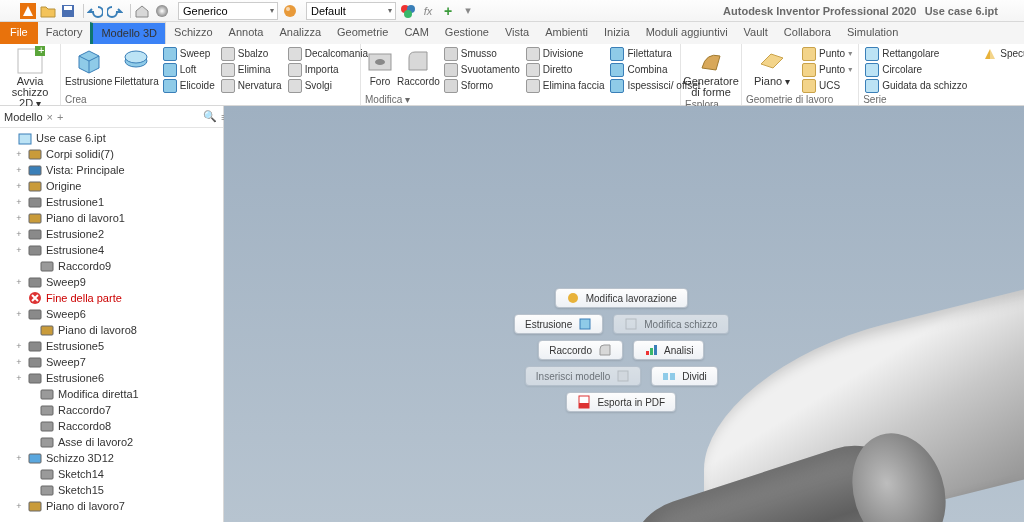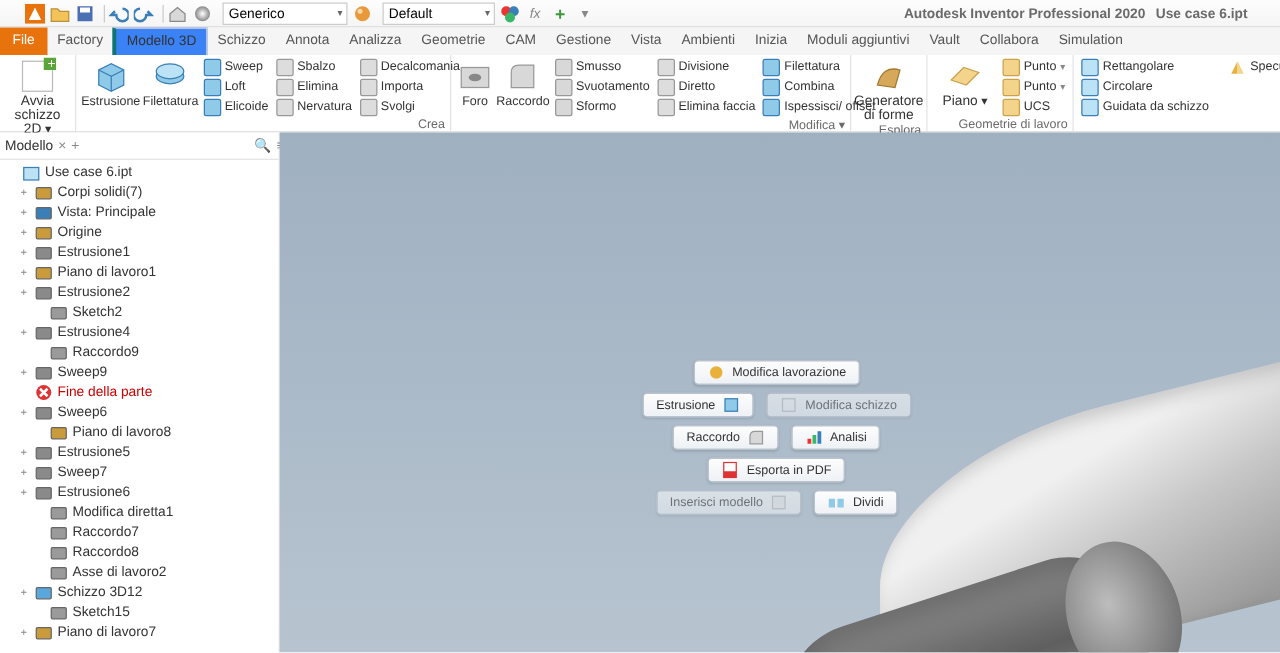--- a/index.html
+++ b/index.html
@@ -16,21 +16,21 @@
 
 .tabs { height: 22px; display: flex; background: #f5f5f5; padding-left: 0; }
 .tab-file { background: #e8720c; color: #fff; padding: 4px 10px; font-size: 11px; cursor: pointer; }
 .tab { padding: 4px 8px; color: #555; cursor: pointer; }
 .tab.active { background: #3b82f6; color: #333; border-top: 1px solid #d8d8d8; border-left: 3px solid #0f766e; border-right: 1px solid #d8d8d8; }
 
 
 .ribbon { height: 62px; background: #fff; border-bottom: 1px solid #d8d8d8; display: flex; }
 .ribbon-panel { border-right: 1px solid #e4e4e4; display: flex; flex-direction: column; padding: 2px 4px 0 4px; }
 .ribbon-panel-body { flex: 1; display: flex; align-items: flex-start; gap: 2px; }
-.ribbon-panel-title { text-align: right; font-size: 10px; color: #6a6a6a; padding: 1px 0; }
+.ribbon-panel-title { text-align: left; font-size: 10px; color: #6a6a6a; padding: 1px 0; }
 .big-btn { display: flex; flex-direction: column; align-items: center; width: 52px; text-align: center; cursor: pointer; }
 .big-btn .big-icon { width: 30px; height: 30px; }
 .big-btn .lbl { font-size: 10px; color: #333; line-height: 11px; }
 .small-col { display: flex; flex-direction: column; gap: 1px; justify-content: center; }
 .small-btn { display: flex; align-items: center; gap: 3px; cursor: pointer; padding: 0 2px; height: 15px; }
 .small-btn .small-icon { width: 14px; height: 14px; }
 .small-btn .lbl { font-size: 10px; color: #333; white-space: nowrap; }
 
 
 .ico { display: inline-block; border-radius: 2px; }
@@ -454,29 +454,20 @@
           </div>
           <div class="tree-row ind1">
             <span class="exp">+</span>
             <span class="node-icon">
               <svg width="14" height="14">
                 <rect x="1" y="3" width="12" height="9" fill="#8a8a8a" stroke="#666" rx="1"></rect>
               </svg>
             </span>
             <span class="lbl">Estrusione2</span>
           </div>
-          <div class="tree-row ind2">
-            <span class="exp"></span>
-            <span class="node-icon">
-              <svg width="14" height="14">
-                <rect x="1" y="3" width="12" height="9" fill="#9a9a9a" stroke="#666" rx="1"></rect>
-              </svg>
-            </span>
-            <span class="lbl">Sketch2</span>
-          </div>
           <div class="tree-row ind1">
             <span class="exp">+</span>
             <span class="node-icon">
               <svg width="14" height="14">
                 <rect x="1" y="3" width="12" height="9" fill="#8a8a8a" stroke="#666" rx="1"></rect>
               </svg>
             </span>
             <span class="lbl">Estrusione4</span>
           </div>
           <div class="tree-row ind2">
@@ -589,20 +580,29 @@
             <span class="lbl">Asse di lavoro2</span>
           </div>
           <div class="tree-row ind1">
             <span class="exp">+</span>
             <span class="node-icon">
               <svg width="14" height="14">
                 <rect x="1" y="3" width="12" height="9" fill="#5aa7de" stroke="#666" rx="1"></rect>
               </svg>
             </span>
             <span class="lbl">Schizzo 3D12</span>
+          </div>
+          <div class="tree-row ind2">
+            <span class="exp"></span>
+            <span class="node-icon">
+              <svg width="14" height="14">
+                <rect x="1" y="3" width="12" height="9" fill="#9a9a9a" stroke="#666" rx="1"></rect>
+              </svg>
+            </span>
+            <span class="lbl">Sketch14</span>
           </div>
           <div class="tree-row ind2">
             <span class="exp"></span>
             <span class="node-icon">
               <svg width="14" height="14">
                 <rect x="1" y="3" width="12" height="9" fill="#9a9a9a" stroke="#666" rx="1"></rect>
               </svg>
             </span>
             <span class="lbl">Sketch15</span>
           </div>
@@ -669,44 +669,44 @@
               <svg width="14" height="14">
                 <rect x="2" y="8" width="3" height="4" fill="#e33"></rect>
                 <rect x="6" y="5" width="3" height="7" fill="#3ab86a"></rect>
                 <rect x="10" y="2" width="3" height="10" fill="#3a7fb8"></rect>
               </svg>
             </span>
             <span class="lbl">Analisi</span>
           </span>
         </div>
       <div class="mini-row">
-        <span class="pill">
-            <span class="pi">
-              <svg width="14" height="14">
-                <rect x="2" y="1" width="10" height="12" fill="#fff" stroke="#d33"></rect>
-                <rect x="2" y="8" width="10" height="5" fill="#d33"></rect>
-              </svg>
-            </span>
-            <span class="lbl">Esporta in PDF</span>
-          </span>
-      </div>
-      <div class="mini-row">
         <span class="pill disabled">
             <span class="lbl">Inserisci modello</span>
             <span class="pi">
               <svg width="14" height="14">
                 <rect x="2" y="2" width="10" height="10" fill="#eee" stroke="#bbb"></rect>
               </svg>
             </span>
           </span>
         <span class="pill">
             <span class="pi">
               <svg width="14" height="14">
                 <rect x="1" y="4" width="5" height="7" fill="#8fcbe8"></rect>
                 <rect x="8" y="4" width="5" height="7" fill="#8fcbe8"></rect>
               </svg>
             </span>
             <span class="lbl">Dividi</span>
           </span>
       </div>
+      <div class="mini-row">
+        <span class="pill">
+            <span class="pi">
+              <svg width="14" height="14">
+                <rect x="2" y="1" width="10" height="12" fill="#fff" stroke="#d33"></rect>
+                <rect x="2" y="8" width="10" height="5" fill="#d33"></rect>
+              </svg>
+            </span>
+            <span class="lbl">Esporta in PDF</span>
+          </span>
+      </div>
     </div>
   </div>
 </div>
 
 </body></html>

